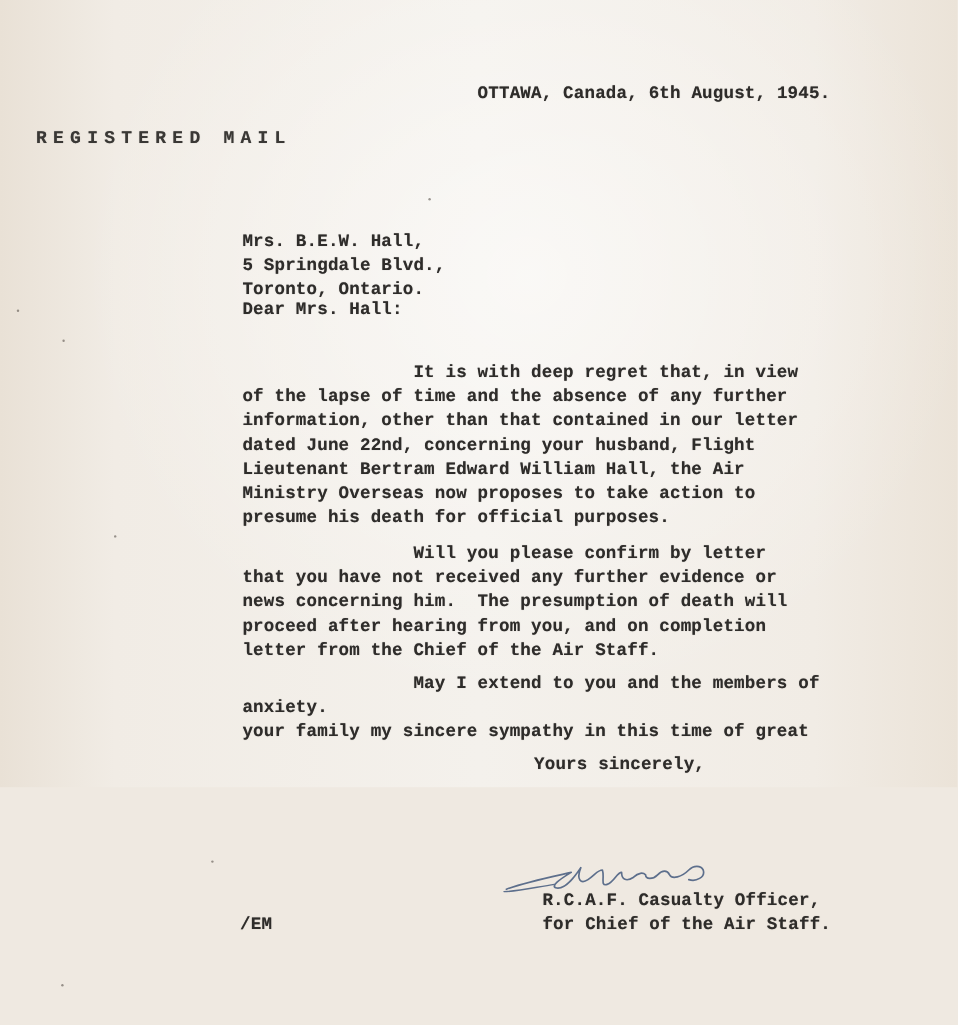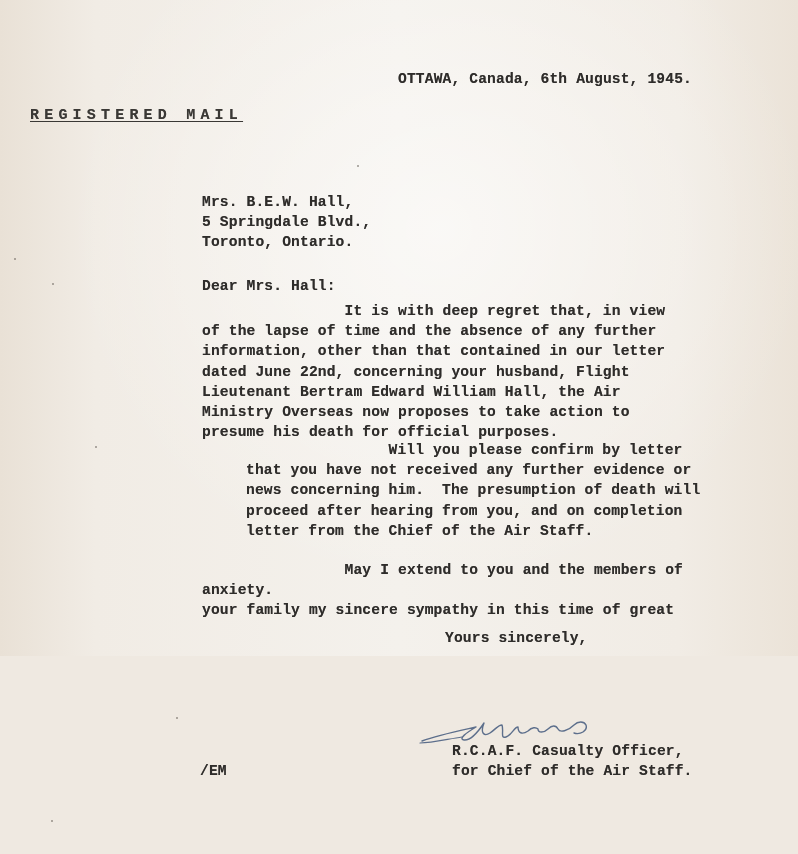--- a/index.html
+++ b/index.html
@@ -29,29 +29,28 @@
       line-height: 20.2px;
       letter-spacing: 0.15px;
       font-weight: bold;
       text-shadow: 0 0 0.6px rgba(40,38,36,0.55);
     }
     #date-line { left: 398px; top: 69px; }
     #registered-mail {
       left: 30px; top: 106px;
       font-size: 15px;
       letter-spacing: 5.2px;
-      text-decoration: underline;
       text-underline-offset: 2px;
       color: #3a3835;
     }
     #recipient-address { left: 202px; top: 192px; }
-    #salutation { left: 202px; top: 276px; }
+    #salutation { left: 202px; top: 249px; }
     .para { left: 202px; }
     #para-1 { top: 301px; }
-    #para-2 { top: 440px; margin-left: 44px; }
+    #para-2 { top: 452px; }
     #para-3 { top: 560px; }
     #closing { left: 445px; top: 628px; }
     #signature {
       position: absolute;
       left: 418px; top: 713px;
       width: 190px; height: 34px;
     }
     #signature-title { left: 452px; top: 741px; }
     #typist-initials { left: 200px; top: 761px; }
     .speck {

